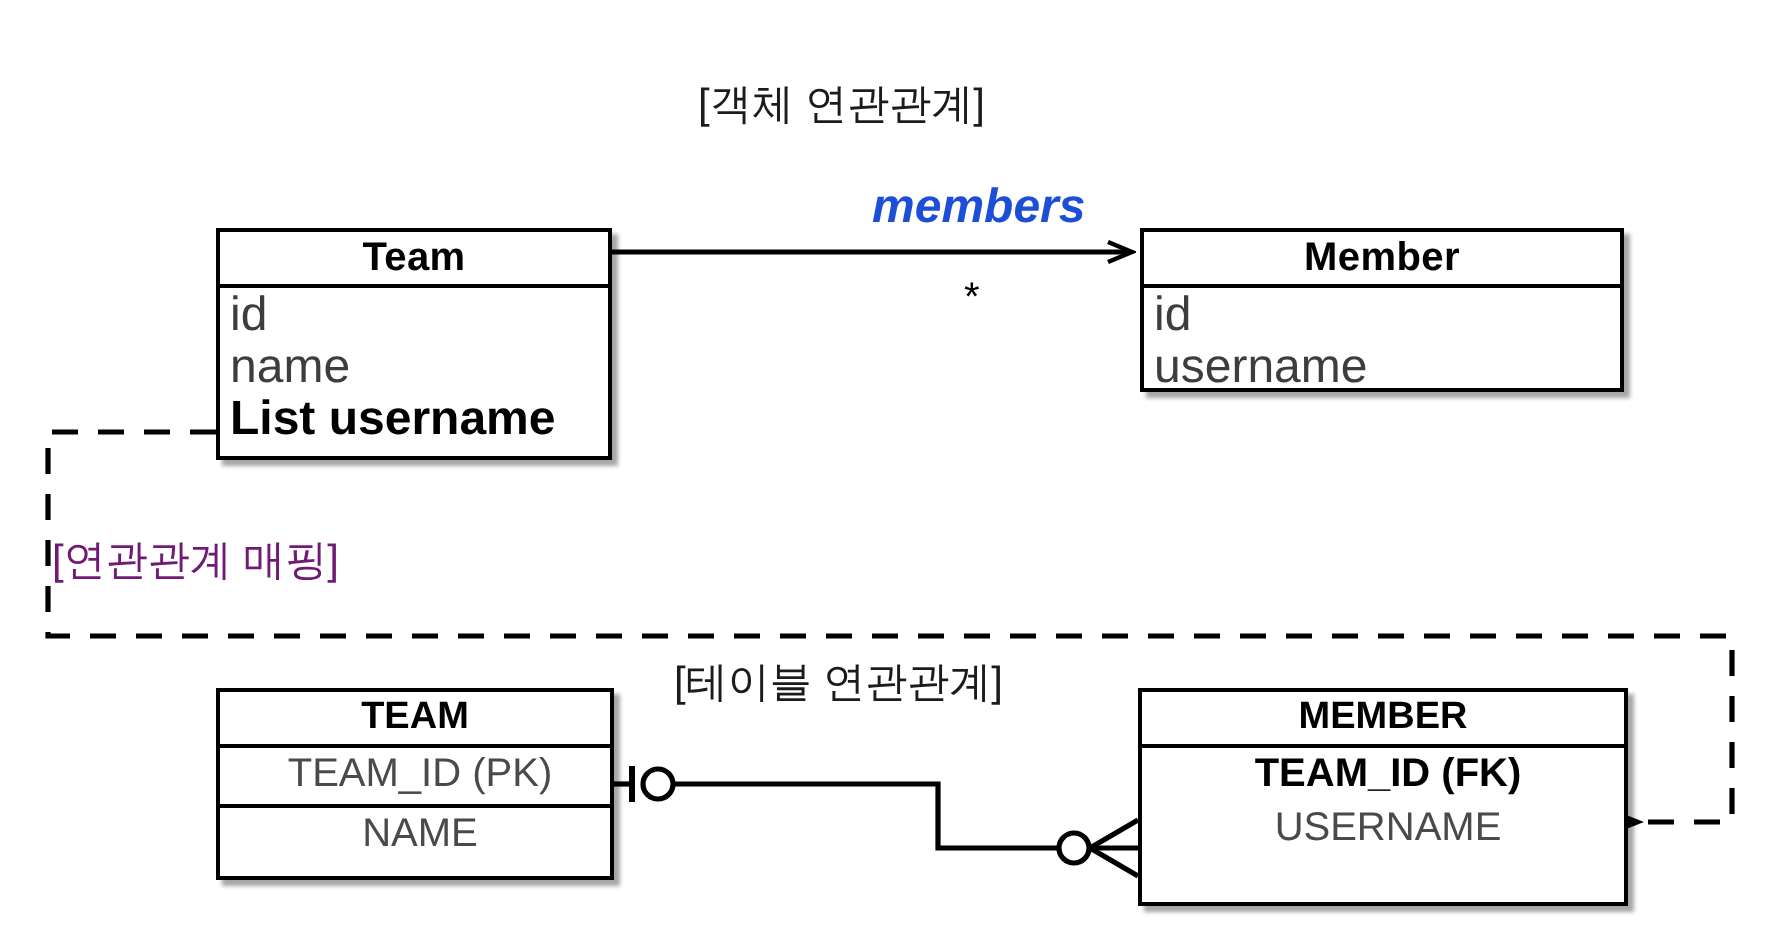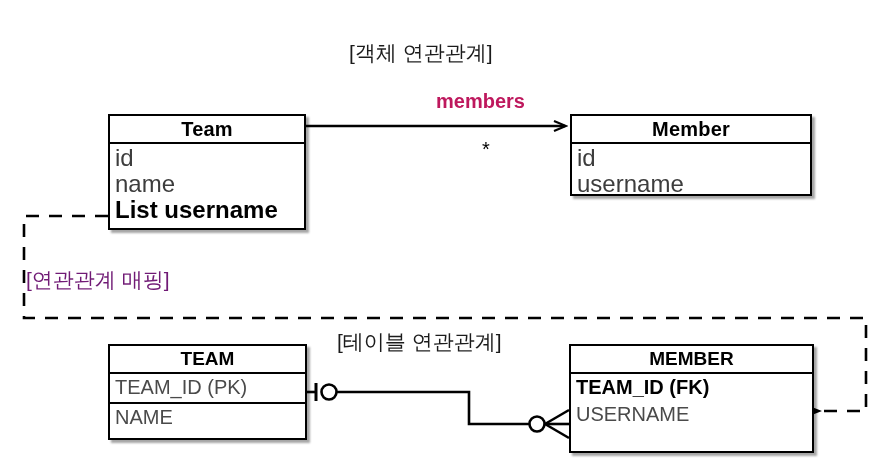--- a/index.html
+++ b/index.html
@@ -90,42 +90,44 @@
     align-items: center;
     justify-content: center;
     font-size: 19px;
     font-weight: bold;
     color: #000000;
   }
   .er-cell {
     box-sizing: border-box;
     border-bottom: 2px solid #000000;
     padding: 0 0 1px 5px;
+    text-align: center;
   }
   .er-cell.last {
     border-bottom: none;
   }
   .er-row {
     font-size: 20px;
     line-height: 27px;
     color: #4a4a4a;
     white-space: nowrap;
   }
   .er-row.bold {
     font-weight: bold;
     color: #000000;
   }
 
   
   .edge-label {
     position: absolute;
-    font-size: 20px;
-    font-weight: bold;
-    white-space: nowrap;
-    color: #be185d;
+    font-size: 24px;
+    font-weight: bold;
+    white-space: nowrap;
+    color: #1d4ed8;
+    font-style: italic;
   }
   .mult-label {
     position: absolute;
     font-size: 20px;
     white-space: nowrap;
     color: #000000;
   }
   .map-label {
     position: absolute;
     font-size: 21px;

